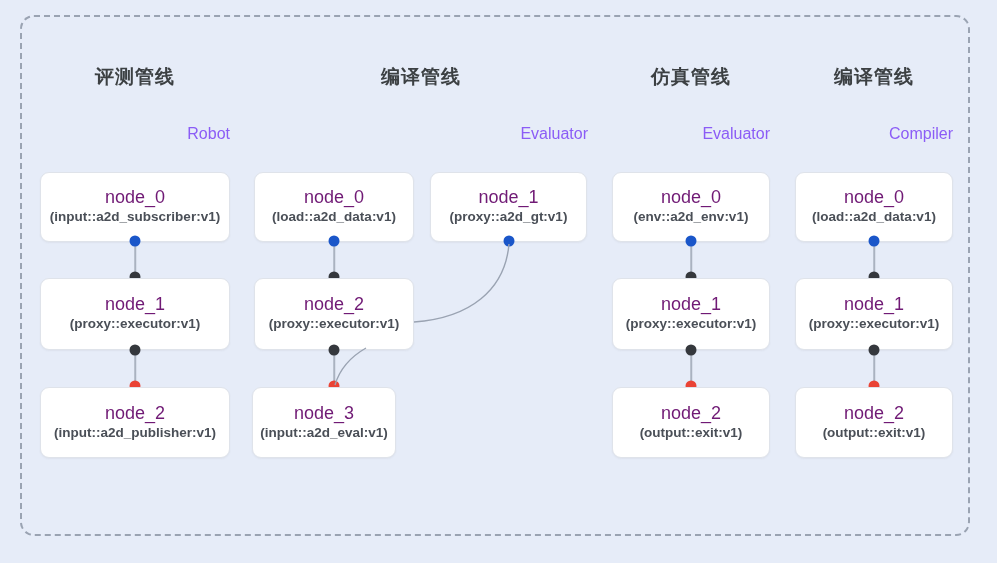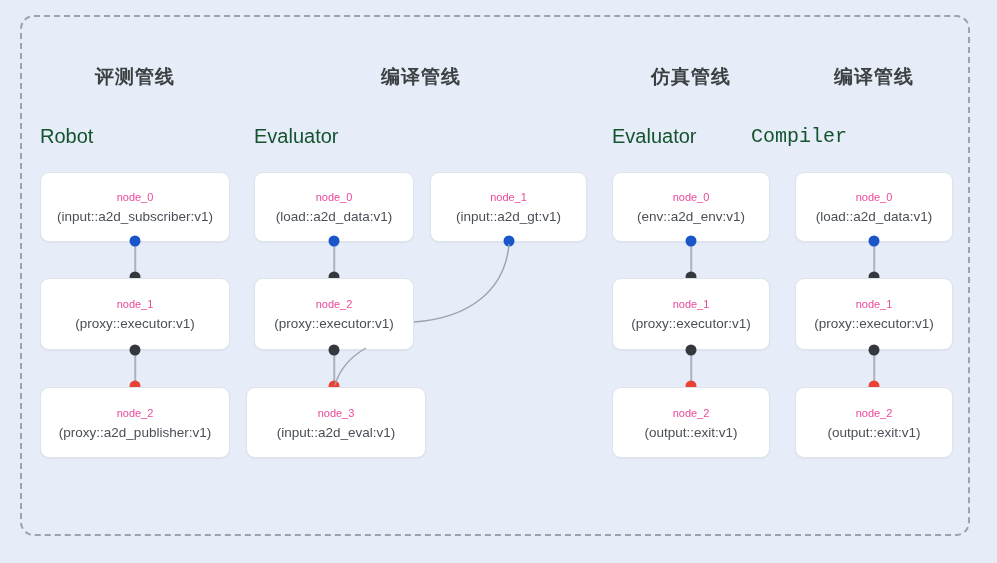--- a/index.html
+++ b/index.html
@@ -36,48 +36,49 @@
     position: absolute;
     text-align: center;
     font-size: 19px;
     font-weight: bold;
     color: #3c4043;
     letter-spacing: 1px;
     white-space: nowrap;
   }
   .col-title-en {
     position: absolute;
-    text-align: left;
-    font-size: 20px;
-    color: #14532d;
+    text-align: right;
+    font-size: 16px;
+    color: #8b5cf6;
     white-space: nowrap;
   }
   .node-card {
     position: absolute;
     background: #ffffff;
     border: 1px solid #dfe3ea;
     border-radius: 9px;
     box-sizing: border-box;
     display: flex;
     flex-direction: column;
     align-items: center;
     justify-content: center;
     box-shadow: 0 1px 2px rgba(60,64,67,0.06);
   }
   .node-name {
-    font-size: 11px;
-    color: #ec4899;
+    font-size: 18px;
+    color: #701a75;
     line-height: 19px;
     white-space: nowrap;
   }
   .node-type {
     font-size: 13.5px;
     color: #4a4f57;
     line-height: 19px;
     white-space: nowrap;
+    font-weight: bold;
   }
   .port {
     position: absolute;
     width: 11px;
     height: 11px;
     border-radius: 50%;
     box-sizing: border-box;
     transform: translate(-50%, -50%);
   }
   .port-blue { background: #1a56c9; }
@@ -118,51 +119,51 @@
   <div class="node-card" style="left:40px; top:278px; width:190px; height:72px;">
     <span class="node-name">node_1</span>
     <span class="node-type">(proxy::executor:v1)</span>
   </div>
   <div class="edge-line" style="left:135px; top:350px; height:36px;"></div>
   <div class="port port-black" style="left:135px; top:350px;"></div>
   <div class="port port-red" style="left:135px; top:386px;"></div>
 
   <div class="node-card" style="left:40px; top:387px; width:190px; height:71px;">
     <span class="node-name">node_2</span>
-    <span class="node-type">(proxy::a2d_publisher:v1)</span>
+    <span class="node-type">(input::a2d_publisher:v1)</span>
   </div>
 
   <div class="col-title-cn" style="left:254px; top:64px; width:334px;">编译管线</div>
   <div class="col-title-en" style="left:254px; top:125px; width:334px;">Evaluator</div>
 
   <div class="node-card" style="left:254px; top:172px; width:160px; height:70px;">
     <span class="node-name">node_0</span>
     <span class="node-type">(load::a2d_data:v1)</span>
   </div>
 
   <div class="node-card" style="left:430px; top:172px; width:157px; height:70px;">
     <span class="node-name">node_1</span>
-    <span class="node-type">(input::a2d_gt:v1)</span>
+    <span class="node-type">(proxy::a2d_gt:v1)</span>
   </div>
 
   <div class="edge-line" style="left:334px; top:241px; height:36px;"></div>
   <div class="port port-blue" style="left:334px; top:241px;"></div>
   <div class="port port-black" style="left:334px; top:277px;"></div>
   <div class="port port-blue" style="left:509px; top:241px;"></div>
 
   <div class="node-card" style="left:254px; top:278px; width:160px; height:72px;">
     <span class="node-name">node_2</span>
     <span class="node-type">(proxy::executor:v1)</span>
   </div>
 
   <div class="edge-line" style="left:334px; top:350px; height:36px;"></div>
   <div class="port port-black" style="left:334px; top:350px;"></div>
   <div class="port port-red" style="left:334px; top:386px;"></div>
 
-  <div class="node-card" style="left:246px; top:387px; width:180px; height:71px;">
+  <div class="node-card" style="left:252px; top:387px; width:144px; height:71px;">
     <span class="node-name">node_3</span>
     <span class="node-type">(input::a2d_eval:v1)</span>
   </div>
 
   <div class="col-title-cn" style="left:612px; top:64px; width:158px;">仿真管线</div>
   <div class="col-title-en" style="left:612px; top:125px; width:158px;">Evaluator</div>
 
   <div class="node-card" style="left:612px; top:172px; width:158px; height:70px;">
     <span class="node-name">node_0</span>
     <span class="node-type">(env::a2d_env:v1)</span>
@@ -178,21 +179,21 @@
   <div class="edge-line" style="left:691px; top:350px; height:36px;"></div>
   <div class="port port-black" style="left:691px; top:350px;"></div>
   <div class="port port-red" style="left:691px; top:386px;"></div>
 
   <div class="node-card" style="left:612px; top:387px; width:158px; height:71px;">
     <span class="node-name">node_2</span>
     <span class="node-type">(output::exit:v1)</span>
   </div>
 
   <div class="col-title-cn" style="left:795px; top:64px; width:158px;text-align:center;">编译管线</div>
-  <div class="col-title-en" style="left:751px; top:125px; width:158px;font-family:Liberation Mono, monospace;">Compiler</div>
+  <div class="col-title-en" style="left:795px; top:125px; width:158px;">Compiler</div>
 
   <div class="node-card" style="left:795px; top:172px; width:158px; height:70px;">
     <span class="node-name">node_0</span>
     <span class="node-type">(load::a2d_data:v1)</span>
   </div>
   <div class="edge-line" style="left:874px; top:241px; height:36px;"></div>
   <div class="port port-blue" style="left:874px; top:241px;"></div>
   <div class="port port-black" style="left:874px; top:277px;"></div>
 
   <div class="node-card" style="left:795px; top:278px; width:158px; height:72px;">

